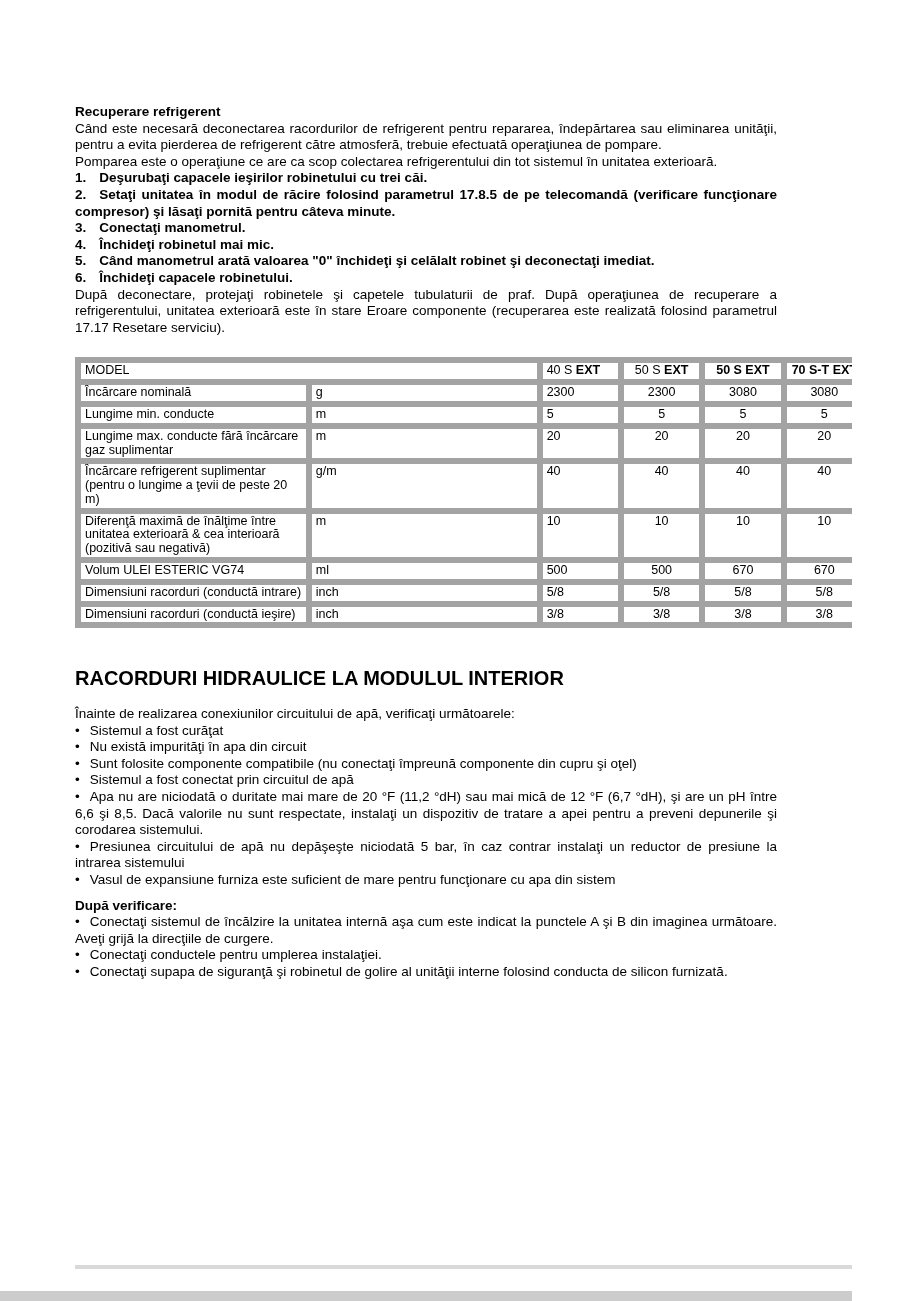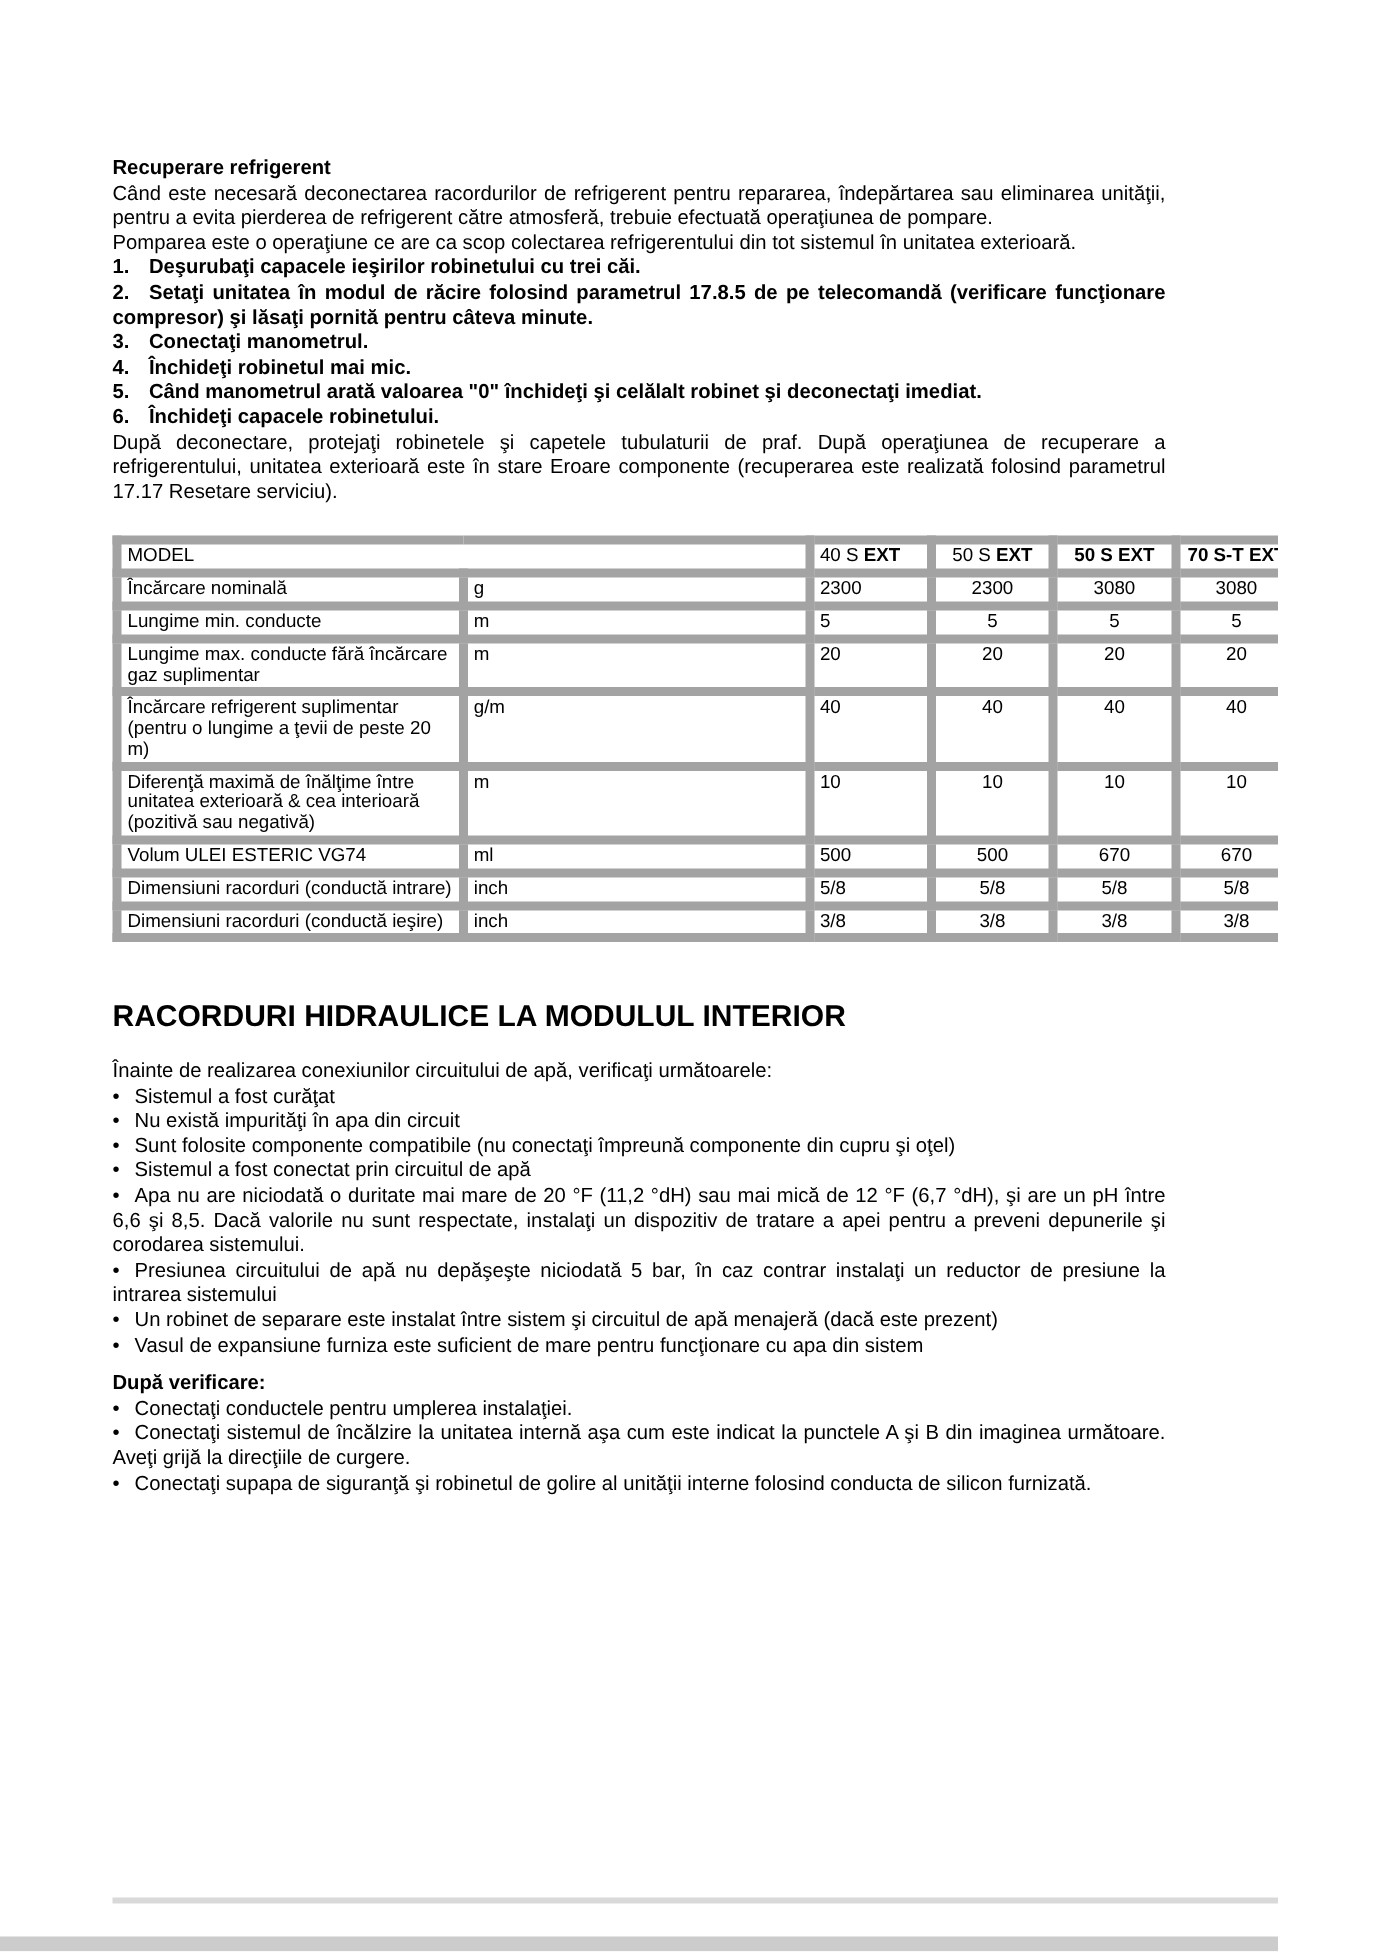--- a/index.html
+++ b/index.html
@@ -173,29 +173,28 @@
     <h2 class="h2">RACORDURI HIDRAULICE LA MODULUL INTERIOR</h2>
     <p class="intro">Înainte de realizarea conexiunilor circuitului de apă, verificaţi următoarele:</p>
 
     <div class="bullets">
       <div class="bullet">Sistemul a fost curăţat</div>
       <div class="bullet">Nu există impurităţi în apa din circuit</div>
       <div class="bullet">Sunt folosite componente compatibile (nu conectaţi împreună componente din cupru şi oţel)</div>
       <div class="bullet">Sistemul a fost conectat prin circuitul de apă</div>
       <div class="bullet">Apa nu are niciodată o duritate mai mare de 20 °F (11,2 °dH) sau mai mică de 12 °F (6,7 °dH), şi are un pH între 6,6 şi 8,5. Dacă valorile nu sunt respectate, instalaţi un dispozitiv de tratare a apei pentru a preveni depunerile şi corodarea sistemului.</div>
       <div class="bullet">Presiunea circuitului de apă nu depăşeşte niciodată 5 bar, în caz contrar instalaţi un reductor de presiune la intrarea sistemului</div>
-      <div class="bullet">Un robinet de separare este instalat între sistem şi circuitul de apă menajeră (dacă este prezent)</div>
       <div class="bullet">Vasul de expansiune furniza este suficient de mare pentru funcţionare cu apa din sistem</div>
     </div>
 
     <h3 class="h3">După verificare:</h3>
 
     <div class="bullets">
+      <div class="bullet">Conectaţi sistemul de încălzire la unitatea internă aşa cum este indicat la punctele A şi B din imaginea următoare. Aveţi grijă la direcţiile de curgere.</div>
       <div class="bullet">Conectaţi conductele pentru umplerea instalaţiei.</div>
-      <div class="bullet">Conectaţi sistemul de încălzire la unitatea internă aşa cum este indicat la punctele A şi B din imaginea următoare. Aveţi grijă la direcţiile de curgere.</div>
       <div class="bullet">Conectaţi supapa de siguranţă şi robinetul de golire al unităţii interne folosind conducta de silicon furnizată.</div>
     </div>
 
   </div>
 
   <div class="footer-rule"></div>
   <div class="bottom-bar"></div>
 </div>
 
 </body></html>

